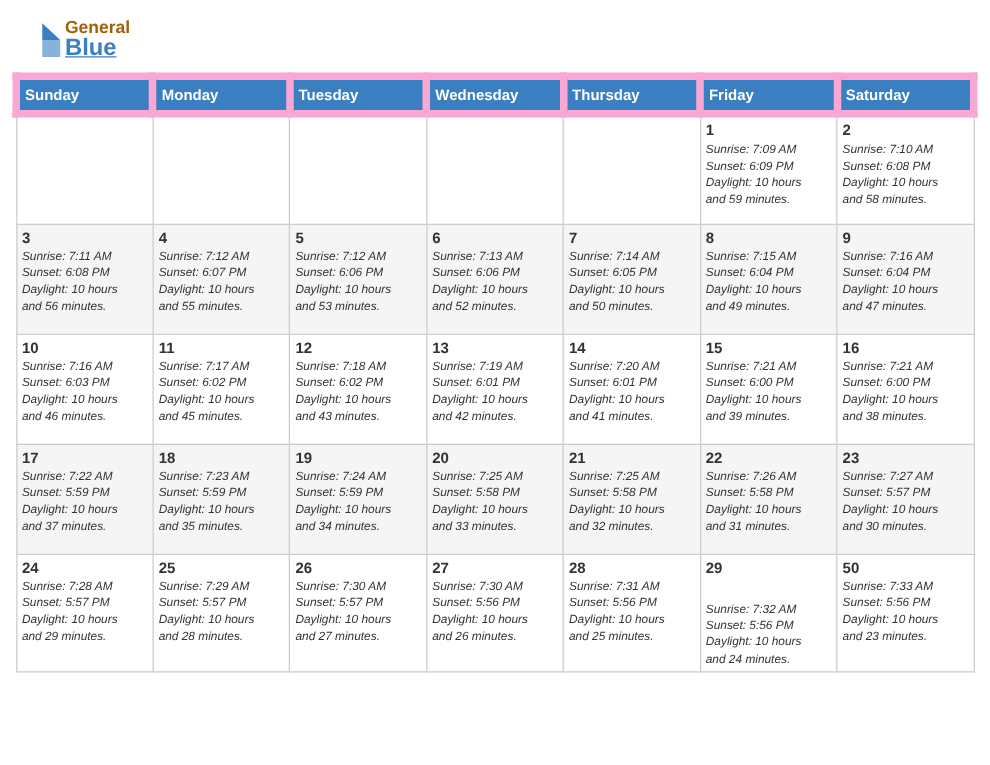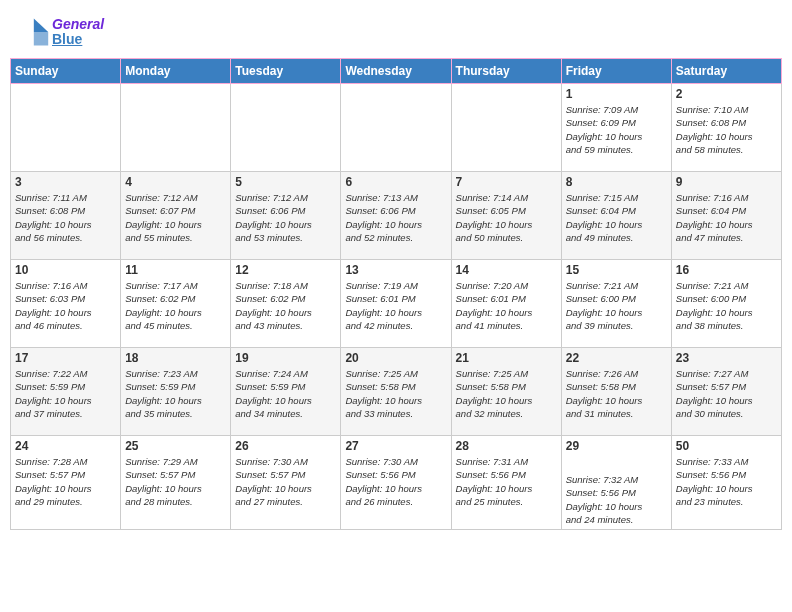--- a/index.html
+++ b/index.html
@@ -23,25 +23,24 @@
       margin-top: 4px;
     }
     .logo-text {
       display: flex;
       flex-direction: column;
       line-height: 1.1;
     }
     .logo-general {
       font-size: 14px;
       font-weight: bold;
-      color: #6d28d9;
-      font-style: italic;
+      color: #a16207;
     }
     .logo-blue {
-      font-size: 14px;
+      font-size: 19px;
       font-weight: bold;
       color: #3a7fc1;
       text-decoration: underline;
     }
     .logo-icon {
       width: 36px;
       height: 36px;
       margin-right: 2px;
     }
     .title-area {
@@ -60,21 +59,21 @@
       width: 100%;
       border-collapse: collapse;
       border: 1px solid #ccc;
     }
     .calendar th {
       background-color: #3a7fc1;
       color: #fff;
       font-size: 12px;
       padding: 5px 4px;
       text-align: left;
-      border: 1px solid #f9a8d4;
+      border: 6px solid #f9a8d4;
     }
     .calendar td {
       border: 1px solid #ccc;
       vertical-align: top;
       padding: 3px 4px;
       font-size: 10px;
       color: #333;
       background: #fff;
       width: calc(100% / 7);
       height: 88px;

